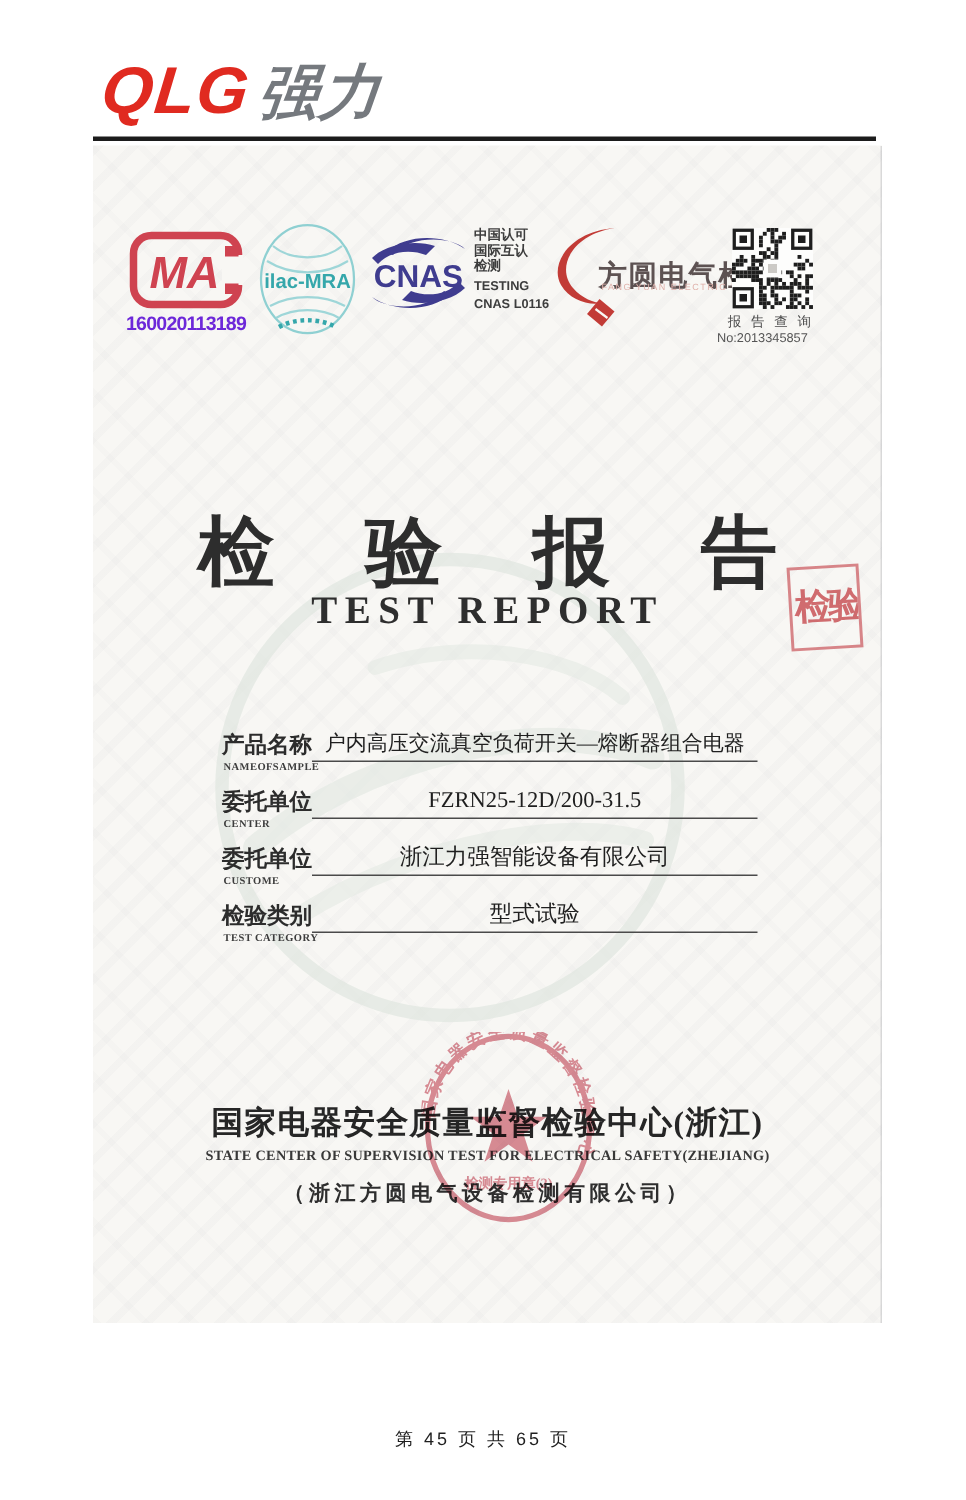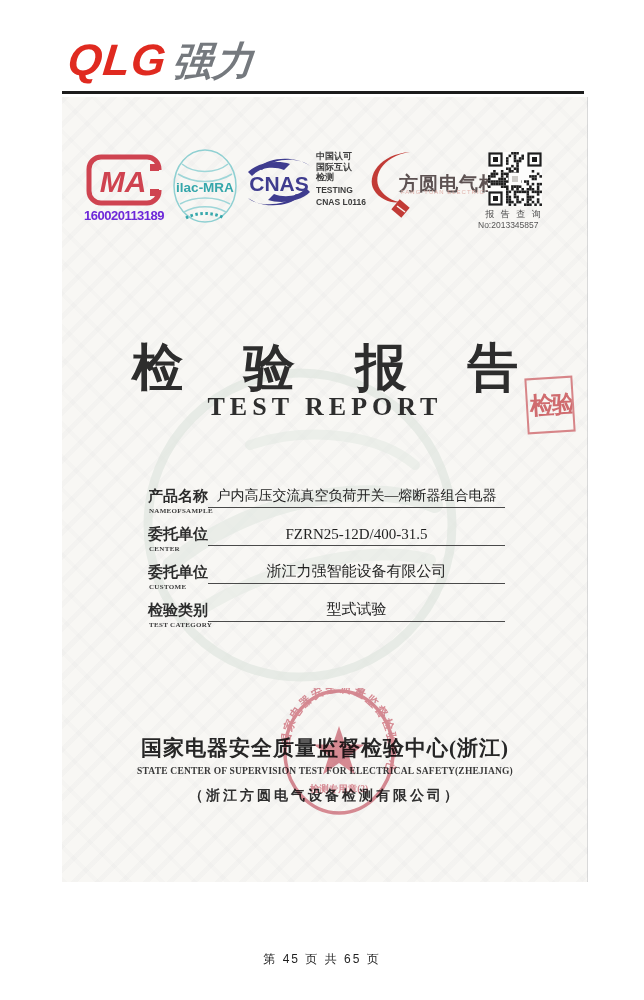--- a/index.html
+++ b/index.html
@@ -327,21 +327,21 @@
       <span>产品名称</span>
       <span class="cap">NAMEOFSAMPLE</span>
     </span>
     <span class="val" style="font-size:14px;">户内高压交流真空负荷开关—熔断器组合电器</span>
   </div>
   <div class="field f2">
     <span class="lab">
       <span>委托单位</span>
       <span class="cap">CENTER</span>
     </span>
-    <span class="val">FZRN25-12D/400-31.5</span>
+    <span class="val">FZRN25-12D/200-31.5</span>
   </div>
   <div class="field f3">
     <span class="lab">
       <span>委托单位</span>
       <span class="cap">CUSTOME</span>
     </span>
     <span class="val">浙江力强智能设备有限公司</span>
   </div>
   <div class="field f4">
     <span class="lab">

